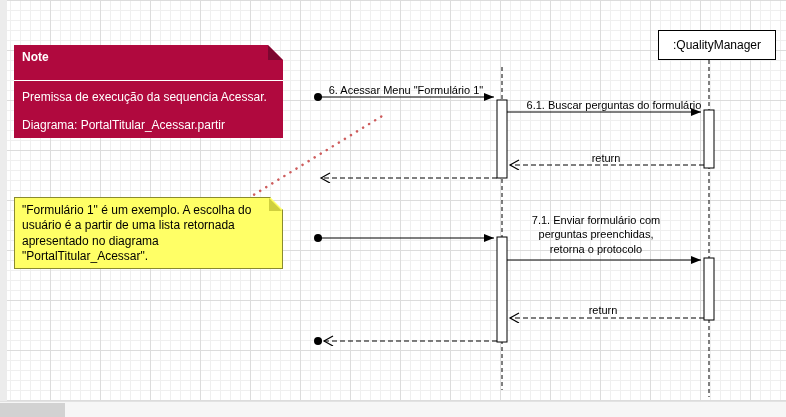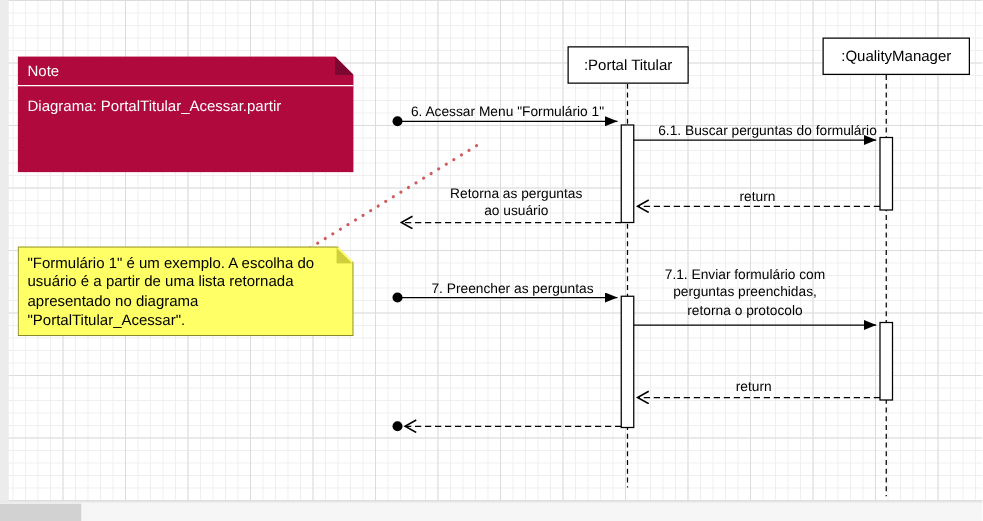--- a/index.html
+++ b/index.html
@@ -22,21 +22,21 @@
   #actor-pt{left:454px;top:37px;width:97px;height:30px;}
   #actor-qm{left:658px;top:30px;width:118px;height:30px;}
 
   .note-box{
     position:absolute;left:14px;top:45px;width:269px;height:93px;
     background:#b0093e;color:#fff;font-size:12px;
     clip-path:polygon(0 0, calc(100% - 15px) 0, 100% 15px, 100% 100%, 0 100%);
   }
   .note-fold{position:absolute;top:0;right:0;width:15px;height:15px;
     background:#7c0730;clip-path:polygon(0 0, 100% 100%, 0 100%);}
-  .note-title{padding:5px 8px 4px;border-bottom:1px solid #ffffff;}
+  .note-title{padding:5px 8px 16px;border-bottom:1px solid #ffffff;font-weight:bold;}
   .note-body{padding:9px 8px;}
   .note-body .nline{margin-bottom:14px;}
 
   .sticky-box{
     position:absolute;left:14px;top:197px;width:269px;height:72px;
     background:#ffff66;border:1px solid #8a8a2e;font-size:12px;line-height:1.28;
     clip-path:polygon(0 0, calc(100% - 13px) 0, 100% 13px, 100% 100%, 0 100%);
     box-sizing:border-box;padding:5px 7px;
   }
   .sticky-fold{position:absolute;top:0;right:0;width:13px;height:13px;
@@ -99,38 +99,35 @@
     <circle cx="318" cy="341" r="4" fill="#000"></circle>
     <line x1="497" y1="341" x2="324" y2="341" stroke="#000" stroke-dasharray="5 3" marker-end="url(#mOpen)"></line>
 
     <line x1="242" y1="202" x2="387" y2="113" stroke="#cd5c5c" stroke-width="2.5" stroke-dasharray="0.1 7" stroke-linecap="round" style="stroke: rgb(205, 92, 92);"></line>
   </svg>
 
   <div class="note-box" style="background-color: rgb(176, 9, 62);">
     <div class="note-fold" style="background-color: rgb(124, 7, 48);"></div>
     <div class="note-title">Note</div>
     <div class="note-body">
+      <div class="nline">Premissa de execução da sequencia Acessar.</div>
       <div class="nline">Diagrama: PortalTitular_Acessar.partir</div>
     </div>
   </div>
 
   <div class="sticky-box" style="background-color: rgb(255, 255, 102);">
     <div class="sticky-fold" style="background-color: rgb(207, 207, 62);"></div>
     <div class="sticky-text">"Formulário 1" é um exemplo. A escolha do usuário é a partir de uma lista retornada apresentado no diagrama "PortalTitular_Acessar".</div>
   </div>
 
-  <div class="actor" id="actor-pt">:Portal Titular</div>
   <div class="actor" id="actor-qm">:QualityManager</div>
 
   <div class="lbl lb-m6">6. Acessar Menu "Formulário 1"</div>
   <div class="lbl lb-m61">6.1. Buscar perguntas do formulário</div>
   <div class="lbl lb-return1">return</div>
-  <div class="lbl lb-retperg">Retorna as perguntas
-ao usuário</div>
-  <div class="lbl lb-m7">7. Preencher as perguntas</div>
   <div class="lbl lb-m71">7.1. Enviar formulário com
 perguntas preenchidas,
 retorna o protocolo</div>
   <div class="lbl lb-return2">return</div>
 
   <div class="edge-left"></div>
   <div class="scroll-track">
     <div class="scroll-thumb"></div>
   </div>
 

